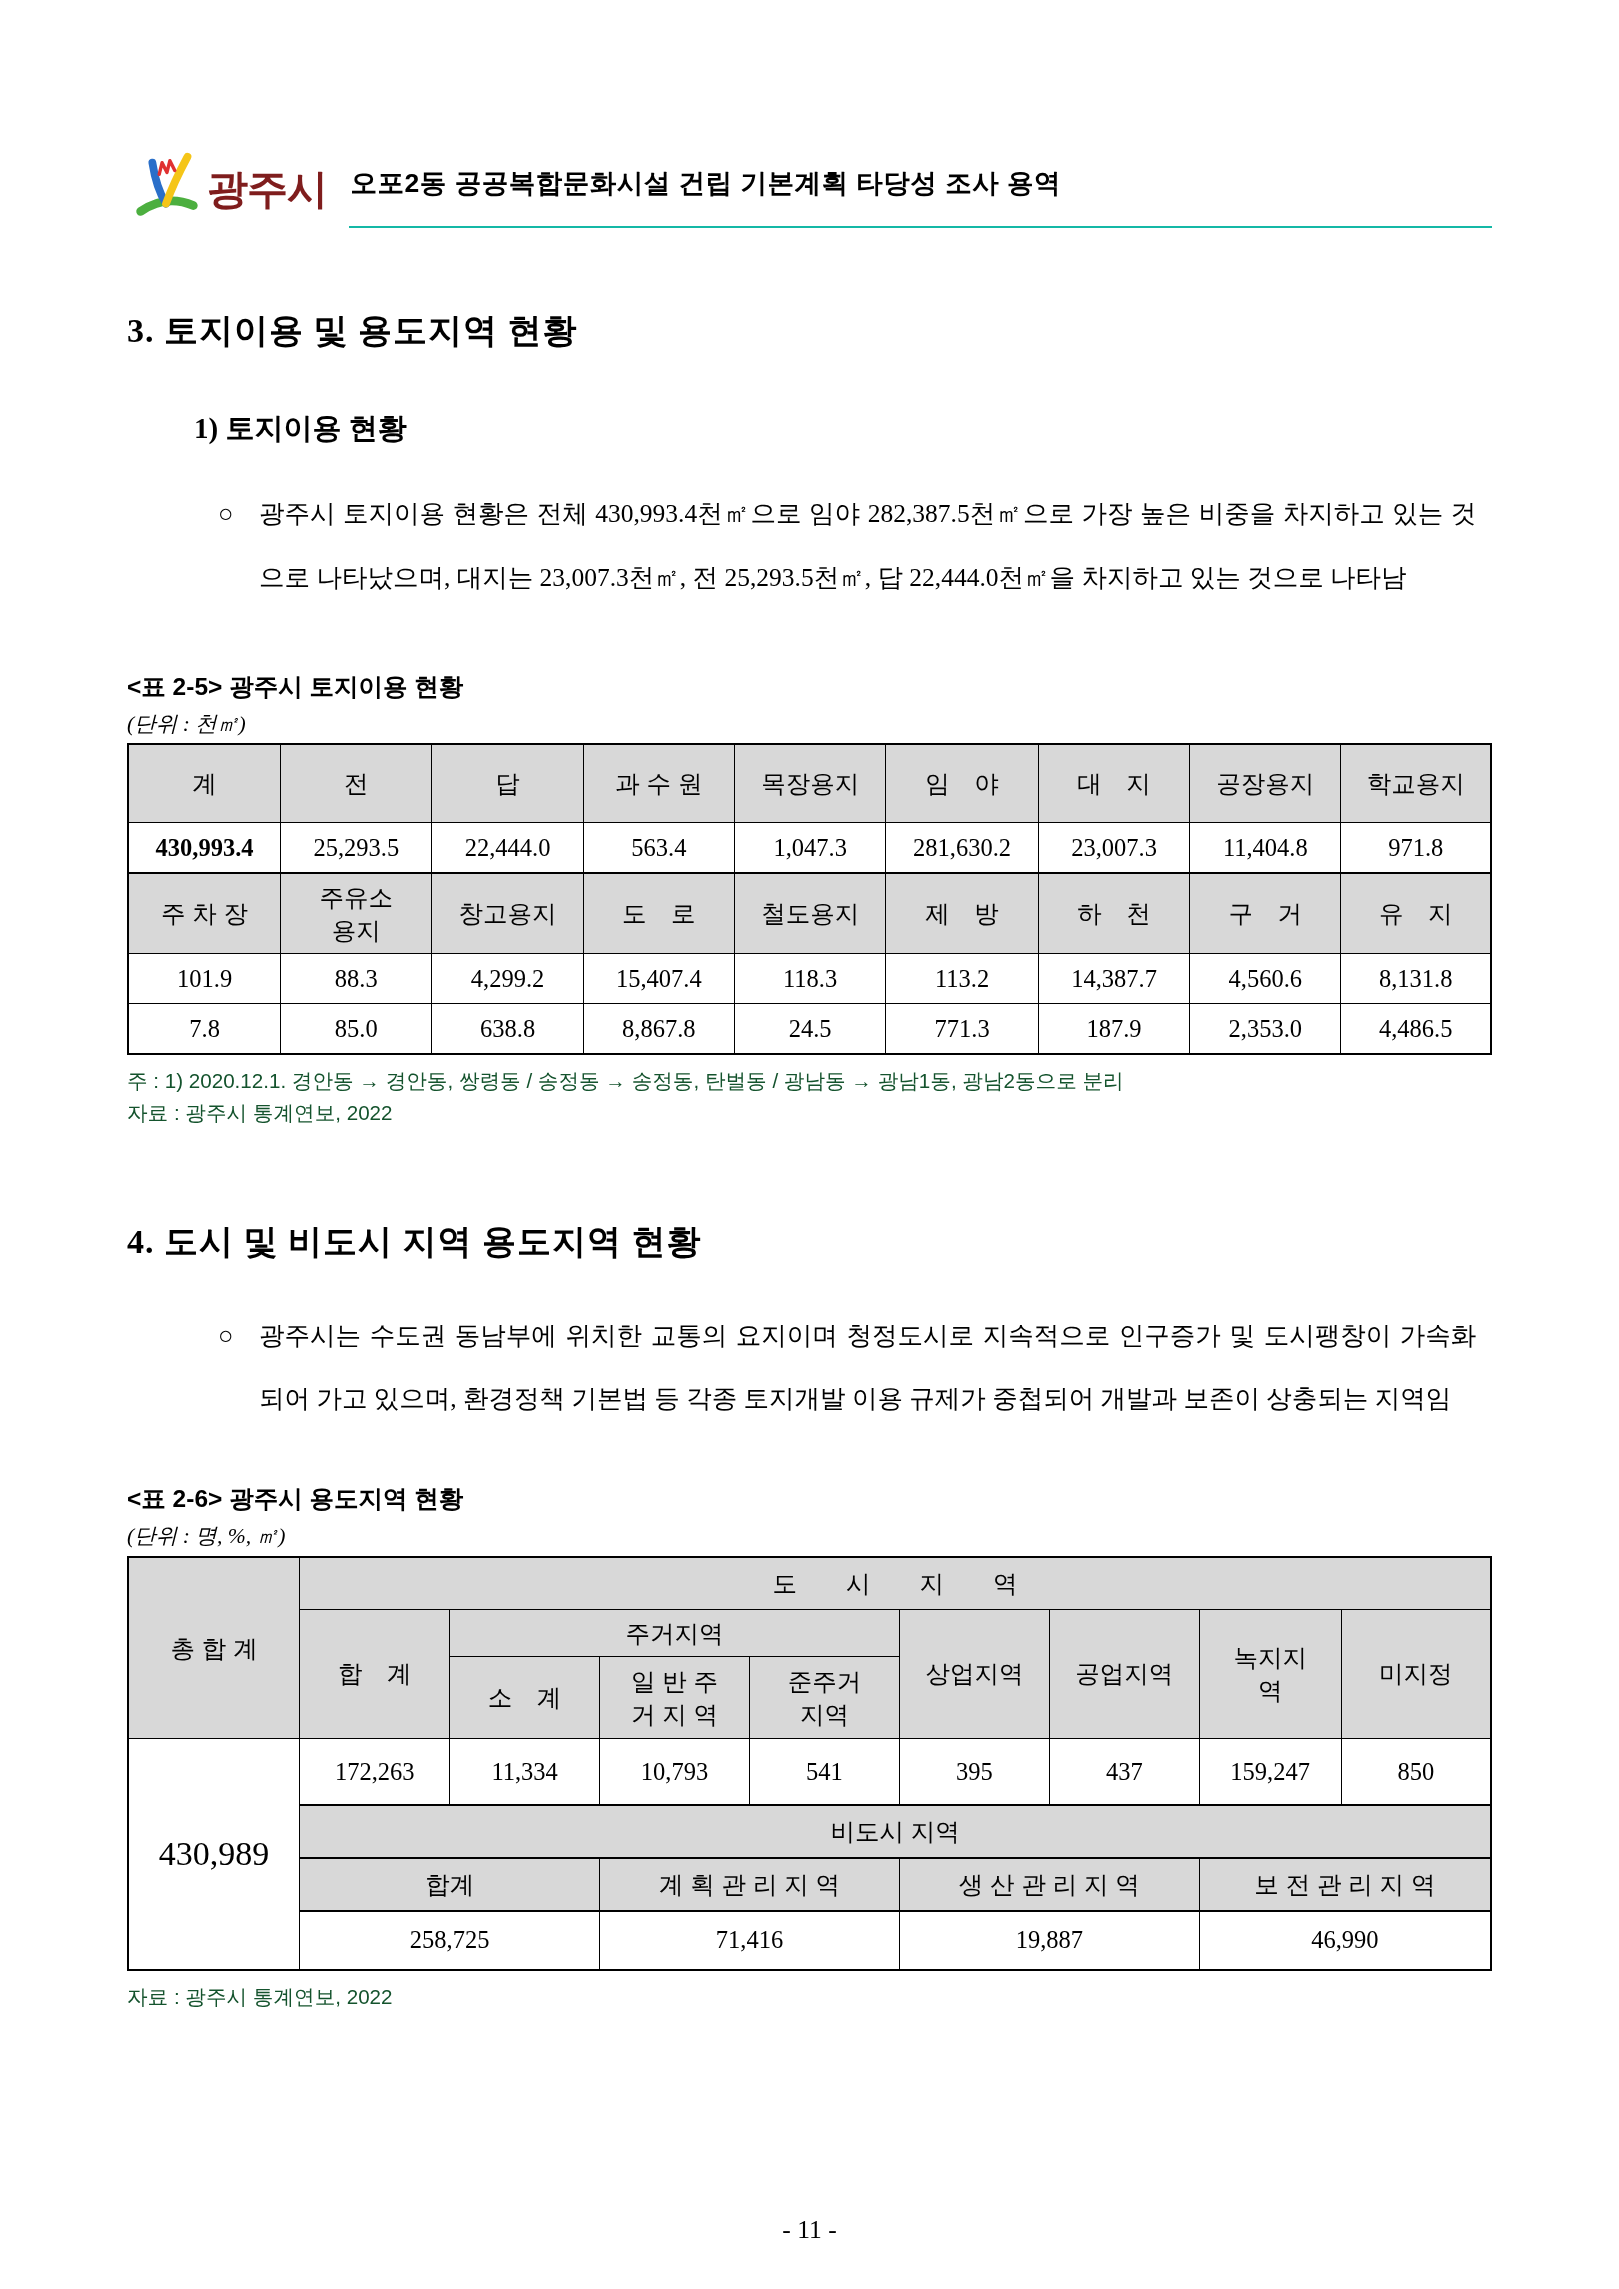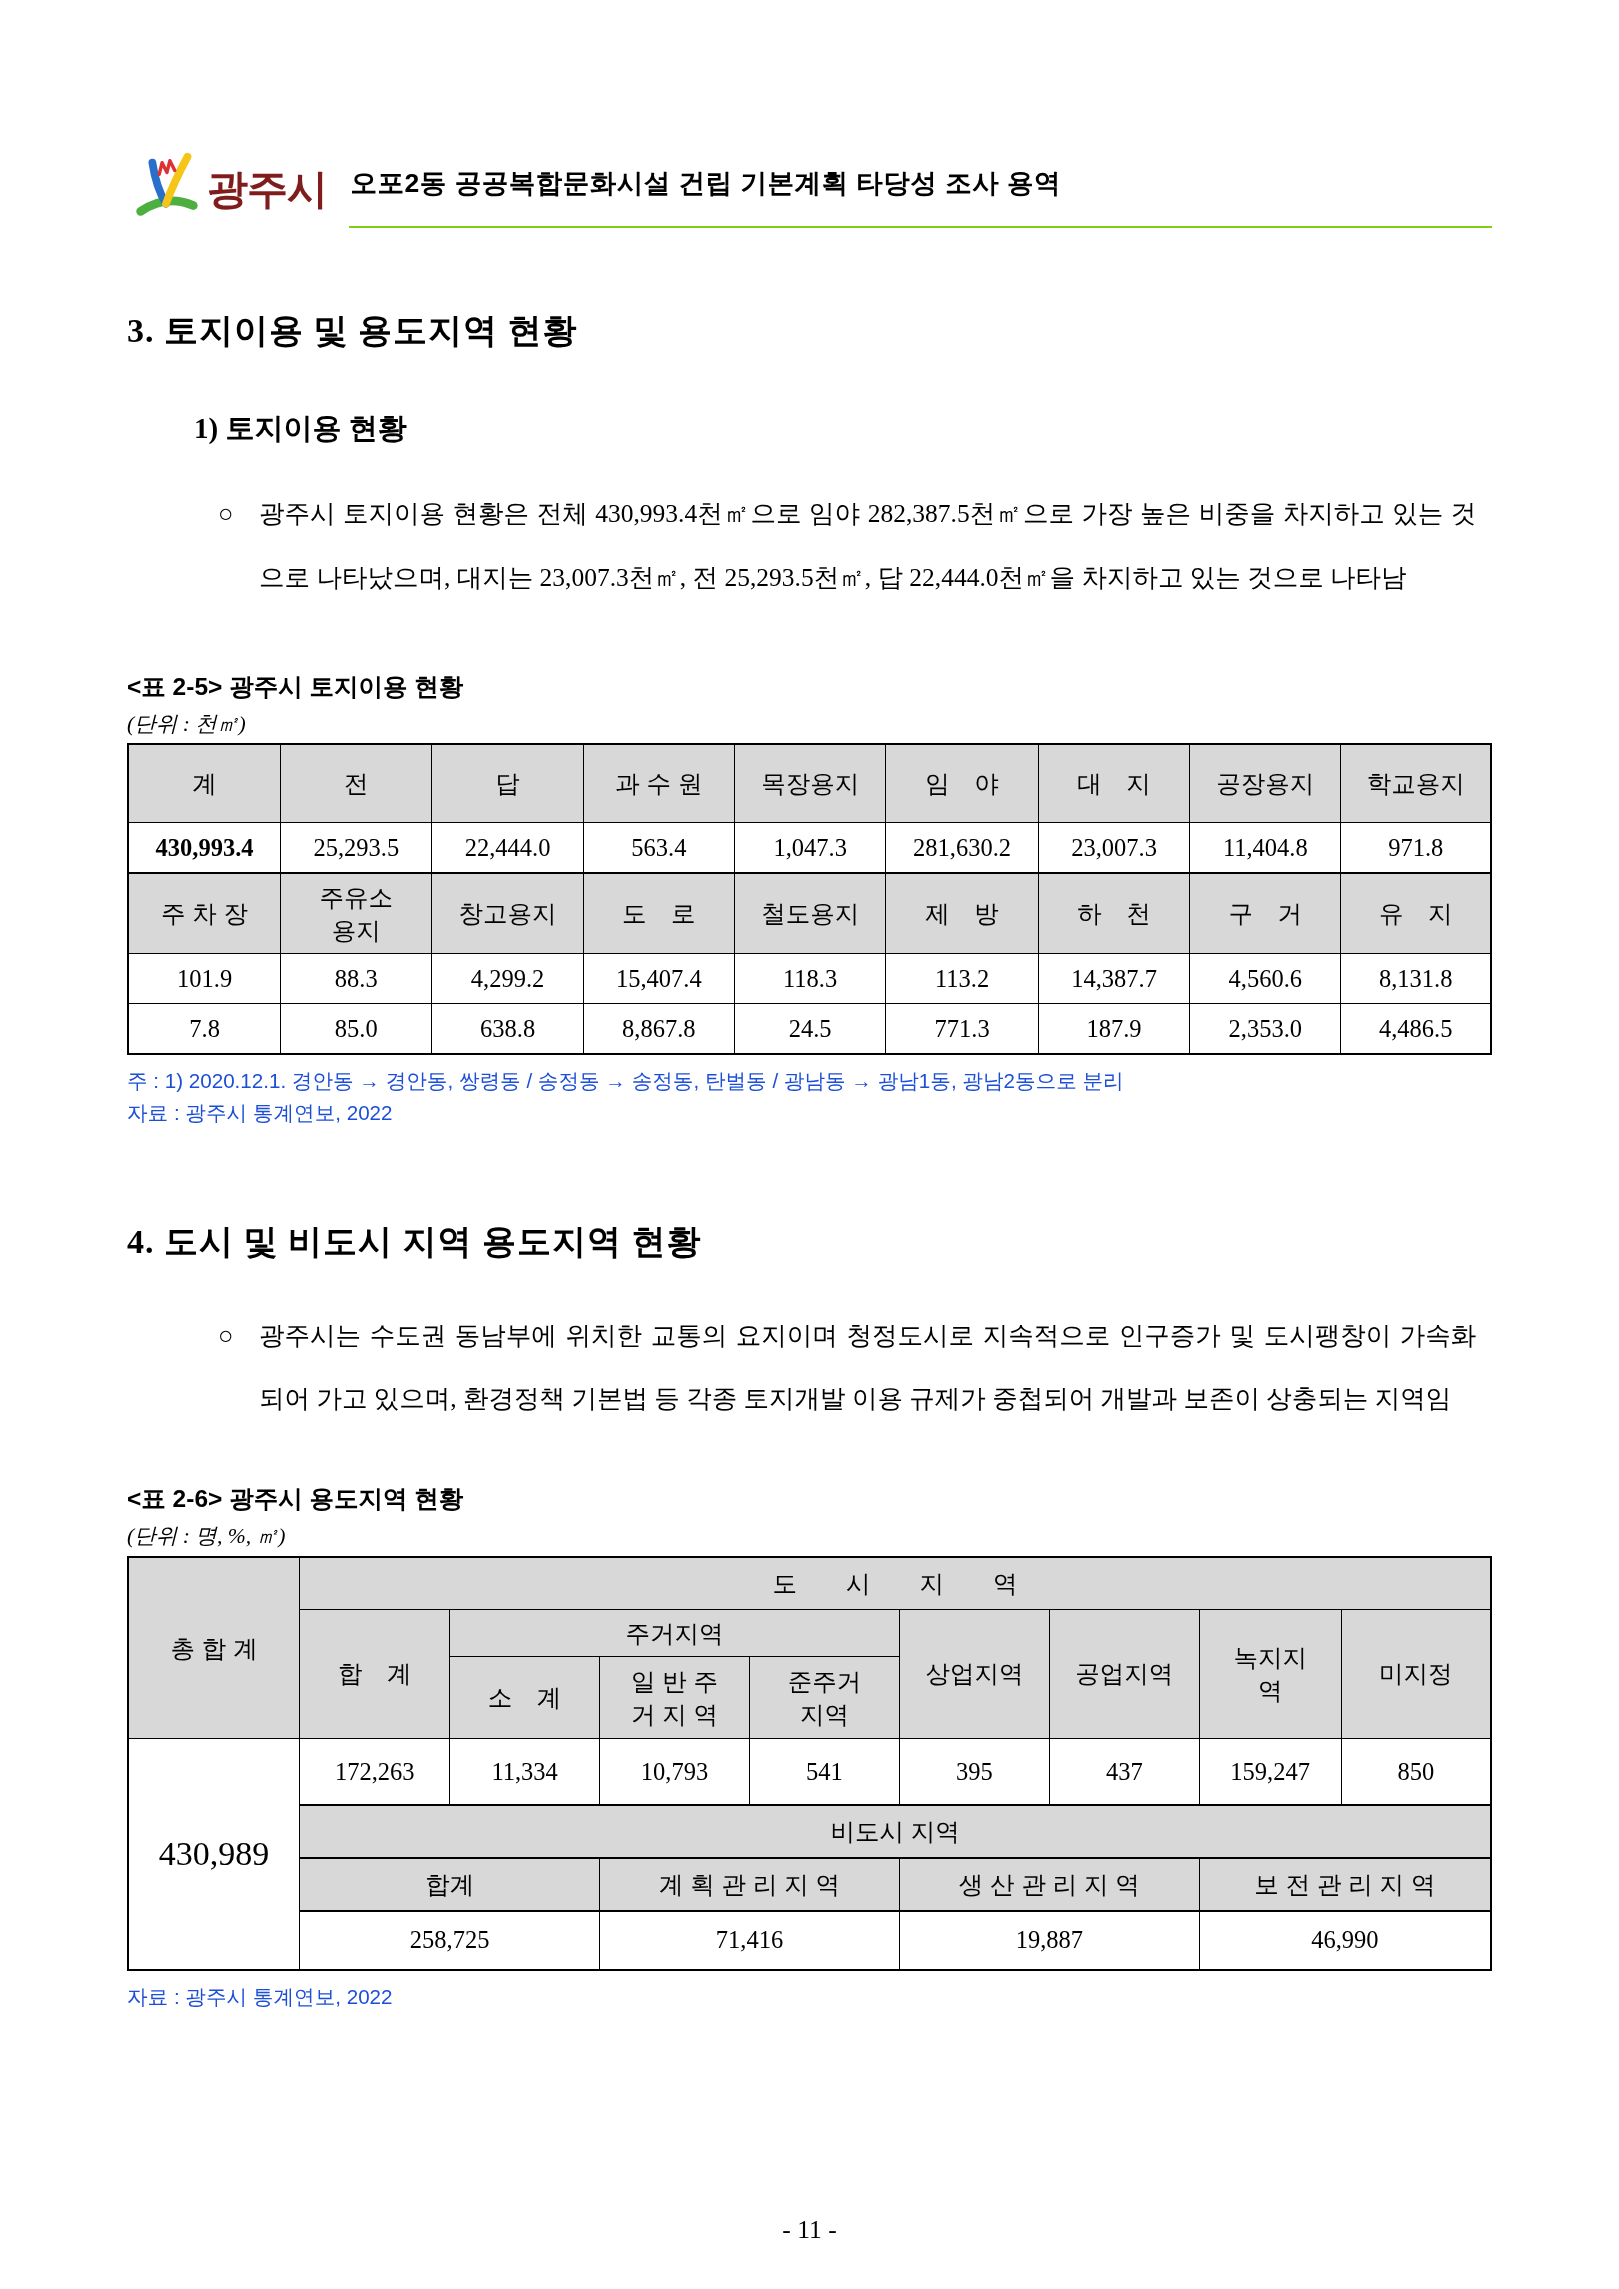--- a/index.html
+++ b/index.html
@@ -17,21 +17,21 @@
   .doc-header { display:flex; align-items:flex-start; padding-top:149px; }
   .logo-group { display:flex; align-items:center; flex:0 0 auto; }
   .logo-icon { width:78px; height:78px; }
   .logo-text {
     font-family:"Liberation Sans","DejaVu Sans",sans-serif;
     font-weight:bold; font-size:41px; color:#7f1d1d;
     letter-spacing:-1px; margin:3.9px 5.9px 0 2px;
   }
   .title-wrap {
     flex:1; margin-left:15.7px;
-    border-bottom:2px solid #84cc16;
+    border-bottom:2px solid #14b8a6;
     padding:15.7px 0 25.5px 2px;
     font-family:"Liberation Sans","DejaVu Sans",sans-serif;
     font-weight:bold; font-size:26.5px; letter-spacing:0.5px;
     white-space:nowrap;
   }
 
   
   .h-main {
     margin-top:80px;
     font-size:34px; font-weight:bold; letter-spacing:1px;
@@ -85,21 +85,21 @@
   .t2 tr.urbvals td { height:61px; }
   .t2 tr.nuband th { height:43px; border-top:2.9px solid #000;margin-top:42px; }
   .t2 tr.nuhead th { height:43px; border-top:2.5px solid #000; }
   .t2 tr.nuvals td { height:53px; border-top:2.5px solid #000; }
   .t2 td.grand { font-size:34px;border-radius:28px; }
   .t2 th.nowrapcell { white-space:pre-line; }
 
   .tbl-note {
     margin-top:9.8px;
     font-family:"Liberation Sans","DejaVu Sans",sans-serif;
-    font-size:20.6px; color:#1d4ed8; line-height:1.55;
+    font-size:20.6px; color:#14532d; line-height:1.55;
   }
 
   .page-number {
     position:absolute; left:0; right:0; bottom:45px;
     text-align:center; font-size:25.5px;
   }
 </style>
 </head>
 <body>
 

